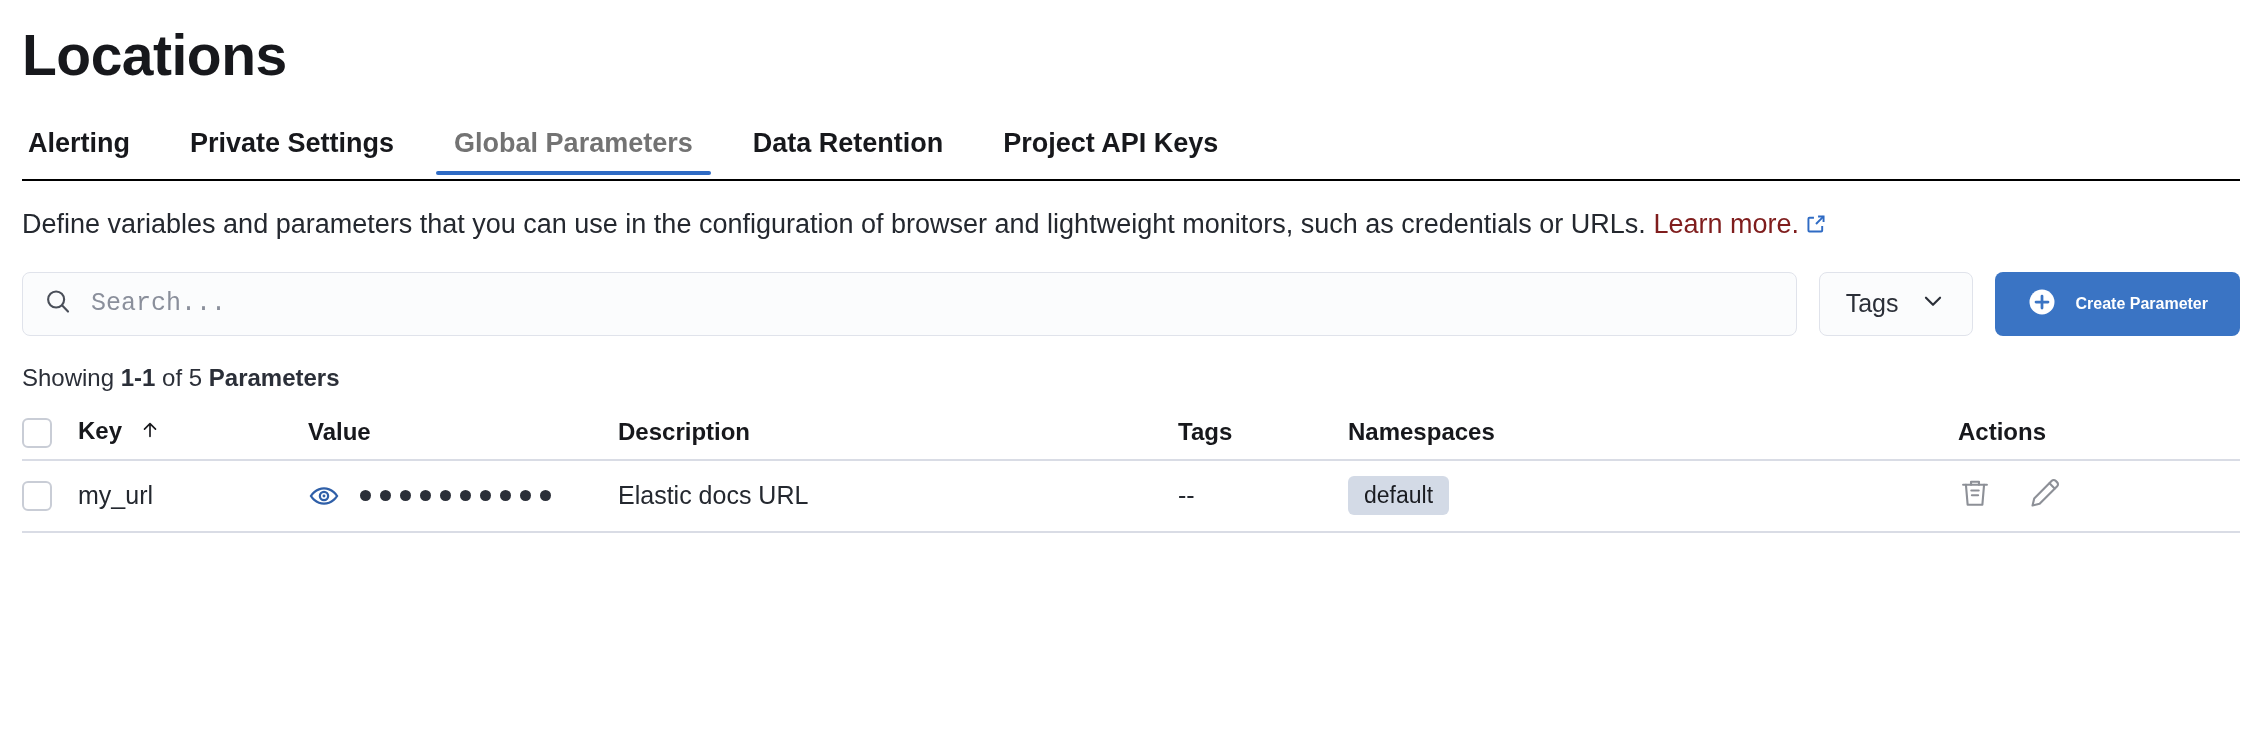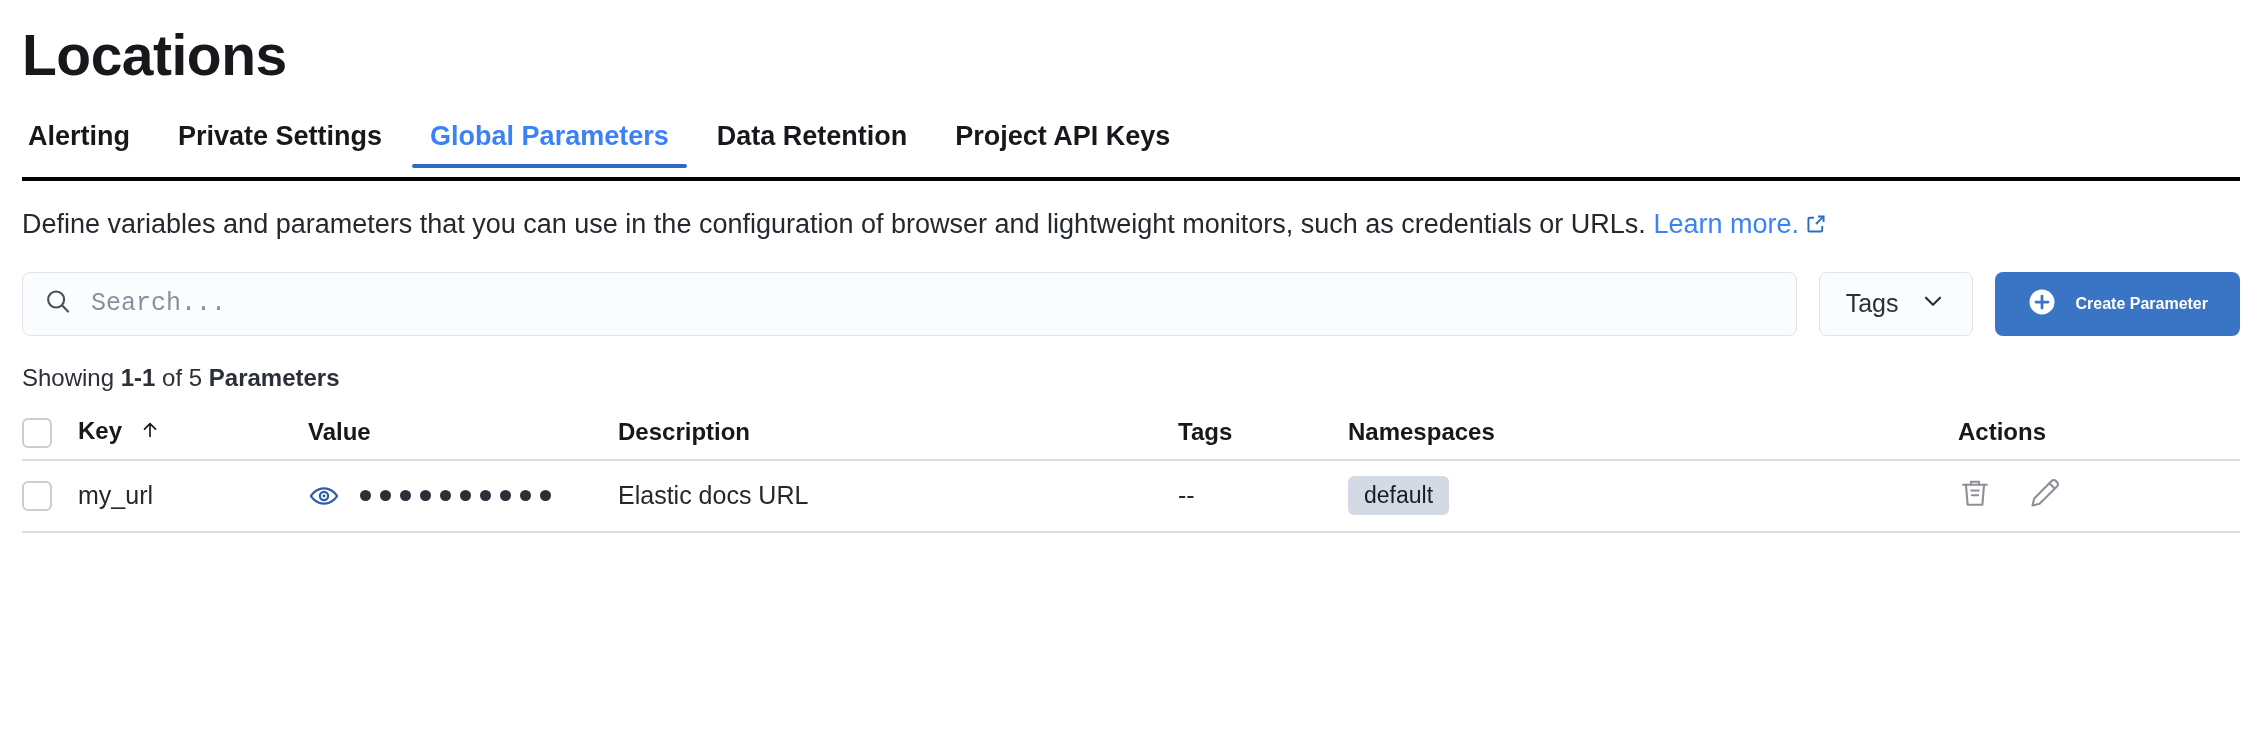--- a/index.html
+++ b/index.html
@@ -24,58 +24,58 @@
     font-weight: 700;
     letter-spacing: -0.5px;
     color: #17181c;
     padding-top: 22px;
     line-height: 1.18;
   }
 
   
   .tabs {
     display: flex;
-    align-items: flex-start;
-    gap: 0;
+    align-items: center;
+    gap: 12px;
     margin-top: 34px;
-    border-bottom: 4px solid #000000;
+    border-bottom: 2px solid #000000;
     height: 58px;
   }
   .tab {
     position: relative;
     font-size: 27px;
     font-weight: 700;
     color: #17181c;
     padding: 0 24px 16px 24px;
     cursor: pointer;
     white-space: nowrap;
     line-height: 1;
   }
   .tab:first-child { padding-left: 6px; }
-  .tab.active { color: #3b82f6; }
+  .tab.active { color: #737373; }
   .tab.active::after {
     content: "";
     position: absolute;
     left: 6px; right: 6px;
     bottom: -2px;
     height: 4px;
     background: #2f6bc4;
     border-radius: 2px;
   }
 
   
   .desc {
     margin-top: 26px;
     font-size: 27px;
     line-height: 1.28;
     color: #24282f;
     max-width: 2230px;
   }
   .desc a {
-    color: #3b82f6;
+    color: #7f1d1d;
     text-decoration: none;
   }
   .ext-icon {
     display: inline-block;
     vertical-align: -2px;
     margin-left: 6px;
   }
 
   
   .controls {

